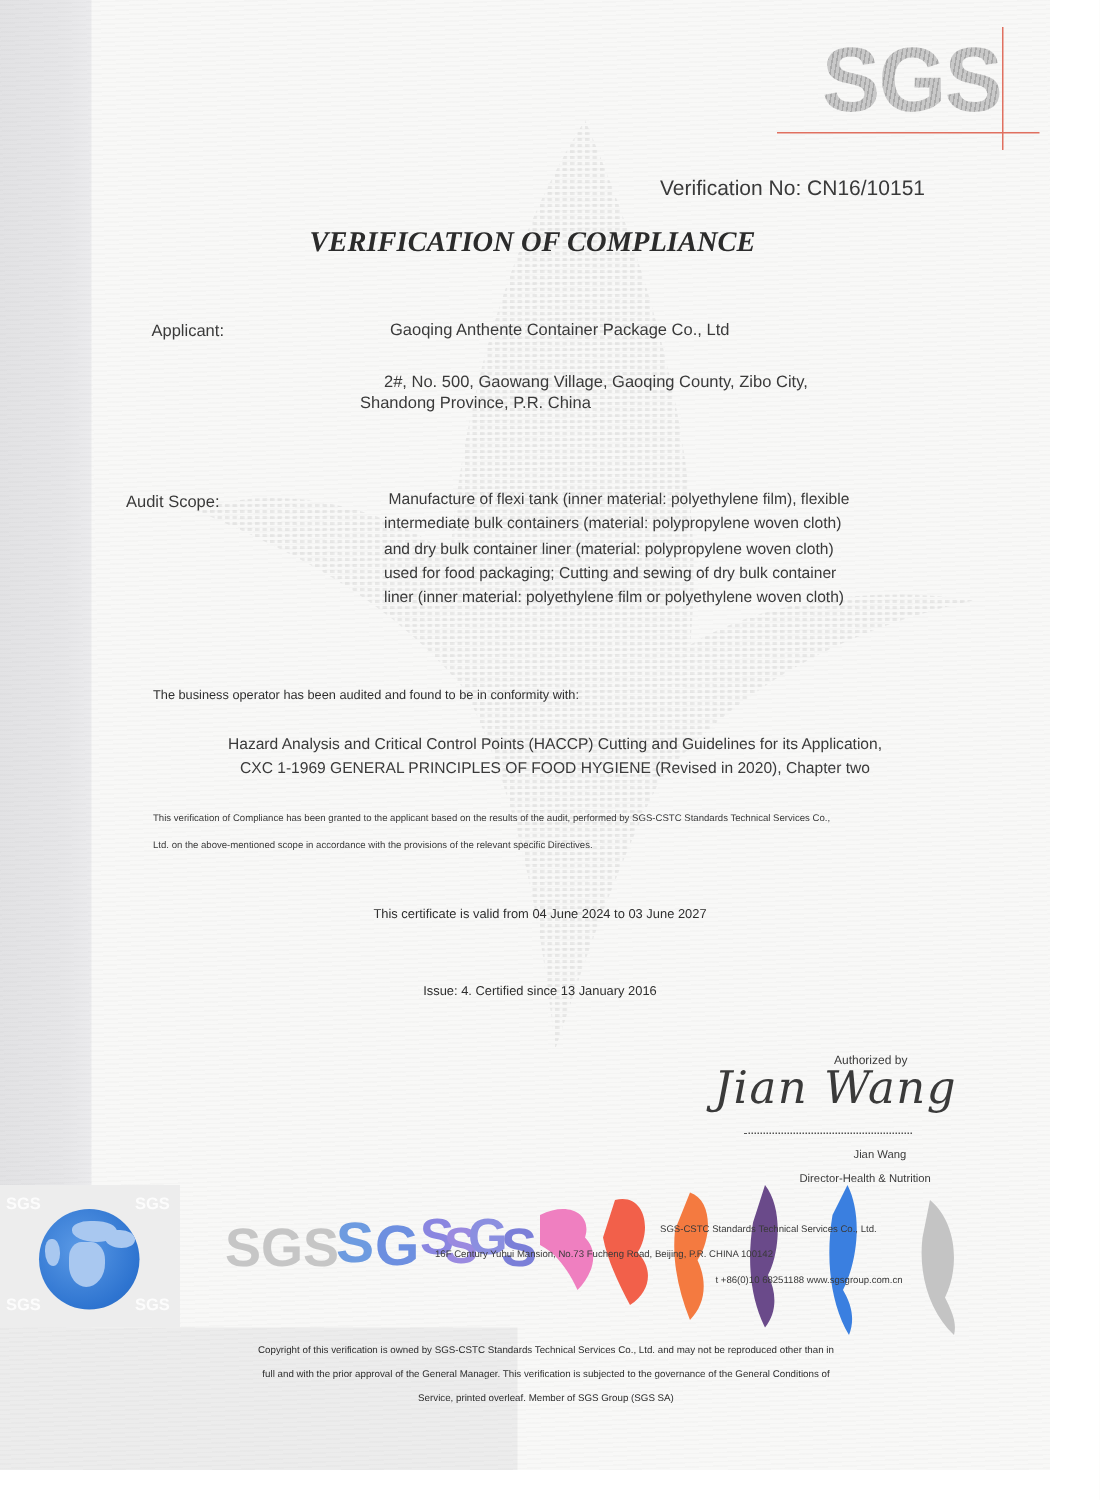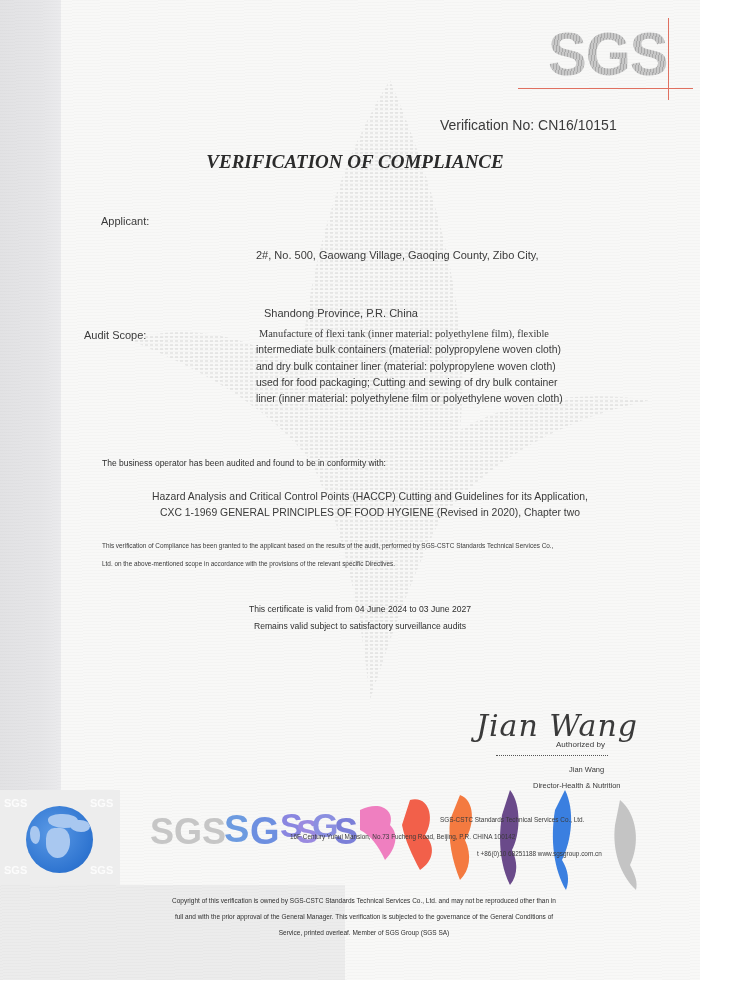--- a/index.html
+++ b/index.html
@@ -14,21 +14,21 @@
   .logo-line-v { position: absolute; left: 668px; top: 18px; width: 1px; height: 82px; background: #e07060; }
   .verification-no { position: absolute; left: 440px; top: 117px; font-size: 14px; color: #3a3a3a; }
   .title { position: absolute; left: 0; width: 700px; top: 151px; text-align: center; font-family: "Liberation Serif", serif; font-weight: bold; font-style: italic; font-size: 19px; color: #2b2b2b; padding-left: 10px; box-sizing: border-box; }
   .label { position: absolute; font-size: 11px; color: #3a3a3a; }
   .val { position: absolute; font-size: 11px; color: #3a3a3a; line-height: 16px; }
   .audit-scope { position: absolute; left: 256px; top: 326px; font-size: 10.4px; line-height: 16.3px; color: #3a3a3a; width: 340px; }
   .conformity-intro { position: absolute; left: 102px; top: 458px; font-size: 8.5px; color: #2e2e2e; }
   .standard { position: absolute; left: 90px; width: 560px; text-align: center; font-size: 10.4px; color: #3a3a3a; }
   .grant-text { position: absolute; left: 102px; width: 520px; font-size: 6.4px; color: #3a3a3a; line-height: 21px; }
   .validity { position: absolute; left: 200px; width: 320px; text-align: center; font-size: 8.6px; color: #2e2e2e; }
-  .auth-by { position: absolute; left: 556px; top: 740px; font-size: 8px; color: #3a3a3a; }
+  .auth-by { position: absolute; left: 556px; top: 702px; font-size: 8px; color: #3a3a3a; }
   .signature { position: absolute; left: 476px; top: 708px; font-family: "DejaVu Serif", serif; font-size: 30px; color: #3a3a3a; font-style: italic; letter-spacing: 1px; }
   .sig-line { position: absolute; left: 496px; top: 755px; width: 112px; border-top: 1px dotted #555; }
   .signer-name { position: absolute; left: 569px; top: 765px; font-size: 7.5px; color: #3a3a3a; }
   .signer-title { position: absolute; left: 507px; top: 781px; font-size: 7.5px; color: #3a3a3a; padding-left: 26px; }
   .globe-panel { position: absolute; left: 0; top: 790px; width: 120px; height: 95px; background: #ededed; }
   .sgs-mini { position: absolute; font-size: 11px; font-weight: bold; color: #ffffff; opacity: 0.85; }
   .globe { position: absolute; left: 26px; top: 806px; width: 67px; height: 67px; border-radius: 50%; background: radial-gradient(circle at 40% 40%, #5b9ae6 0%, #2e74d0 70%, #2a64b8 100%); overflow: hidden; }
   .land { position: absolute; background: #a9c8f0; border-radius: 40% 50% 45% 55%; }
   .sgs-wave { position: absolute; font-weight: bold; font-size: 32px; line-height: 1; }
   .address { position: absolute; font-size: 6.4px; color: #3a3a3a; }
@@ -54,40 +54,41 @@
 
   <div class="sgs-logo">SGS</div>
   <div class="logo-line-h"></div>
   <div class="logo-line-v"></div>
 
   <div class="verification-no">Verification No: CN16/10151</div>
 
   <div class="title">VERIFICATION OF COMPLIANCE</div>
 
   <div class="label" style="left:101px; top:215px;">Applicant:</div>
+  <div class="val" style="left:260px; top:212px;">Gaoqing Anthente Container Package Co., Ltd</div>
   <div class="val" style="left:256px; top:247px;">2#, No. 500, Gaowang Village, Gaoqing County, Zibo City,</div>
-  <div class="val" style="left:264px; top:261px;margin-top:44px;">Shandong Province, P.R. China</div>
+  <div class="val" style="left:240px; top:261px;">Shandong Province, P.R. China</div>
 
   <div class="label" style="left:84px; top:329px;">Audit Scope:</div>
   <div class="audit-scope">
-    <div style="padding-left:3px;font-family:Liberation Serif, serif;">Manufacture of flexi tank (inner material: polyethylene film), flexible</div>
+    <div style="padding-left:3px;">Manufacture of flexi tank (inner material: polyethylene film), flexible</div>
     <div>intermediate bulk containers (material: polypropylene woven cloth)</div>
     <div>and dry bulk container liner (material: polypropylene woven cloth)</div>
     <div>used for food packaging; Cutting and sewing of dry bulk container</div>
     <div>liner (inner material: polyethylene film or polyethylene woven cloth)</div>
   </div>
 
   <div class="conformity-intro">The business operator has been audited and found to be in conformity with:</div>
   <div class="standard" style="top:491px;">Hazard Analysis and Critical Control Points (HACCP) Cutting and Guidelines for its Application,</div>
   <div class="standard" style="top:507px;">CXC 1-1969 GENERAL PRINCIPLES OF FOOD HYGIENE (Revised in 2020), Chapter two</div>
   <div class="grant-text" style="top:535px;">This verification of Compliance has been granted to the applicant based on the results of the audit, performed by SGS-CSTC Standards Technical Services Co.,</div>
   <div class="grant-text" style="top:553px;">Ltd. on the above-mentioned scope in accordance with the provisions of the relevant specific Directives.</div>
 
   <div class="validity" style="top:604px;">This certificate is valid from 04 June 2024 to 03 June 2027</div>
-  <div class="validity" style="top:621px;">Remains valid subject to satisfactory surveillance audits</div>
+  <div class="validity" style="top:655px;">Issue: 4. Certified since 13 January 2016</div>
 
   <div class="auth-by">Authorized by</div>
   <div class="signature">Jian Wang</div>
   <div class="sig-line"></div>
   <div class="signer-name">Jian Wang</div>
   <div class="signer-title">Director-Health &amp; Nutrition</div>
 
   <div class="globe-panel"></div>
   <div class="sgs-mini" style="left:4px; top:797px;">SGS</div>
   <div class="sgs-mini" style="left:90px; top:797px;">SGS</div>

